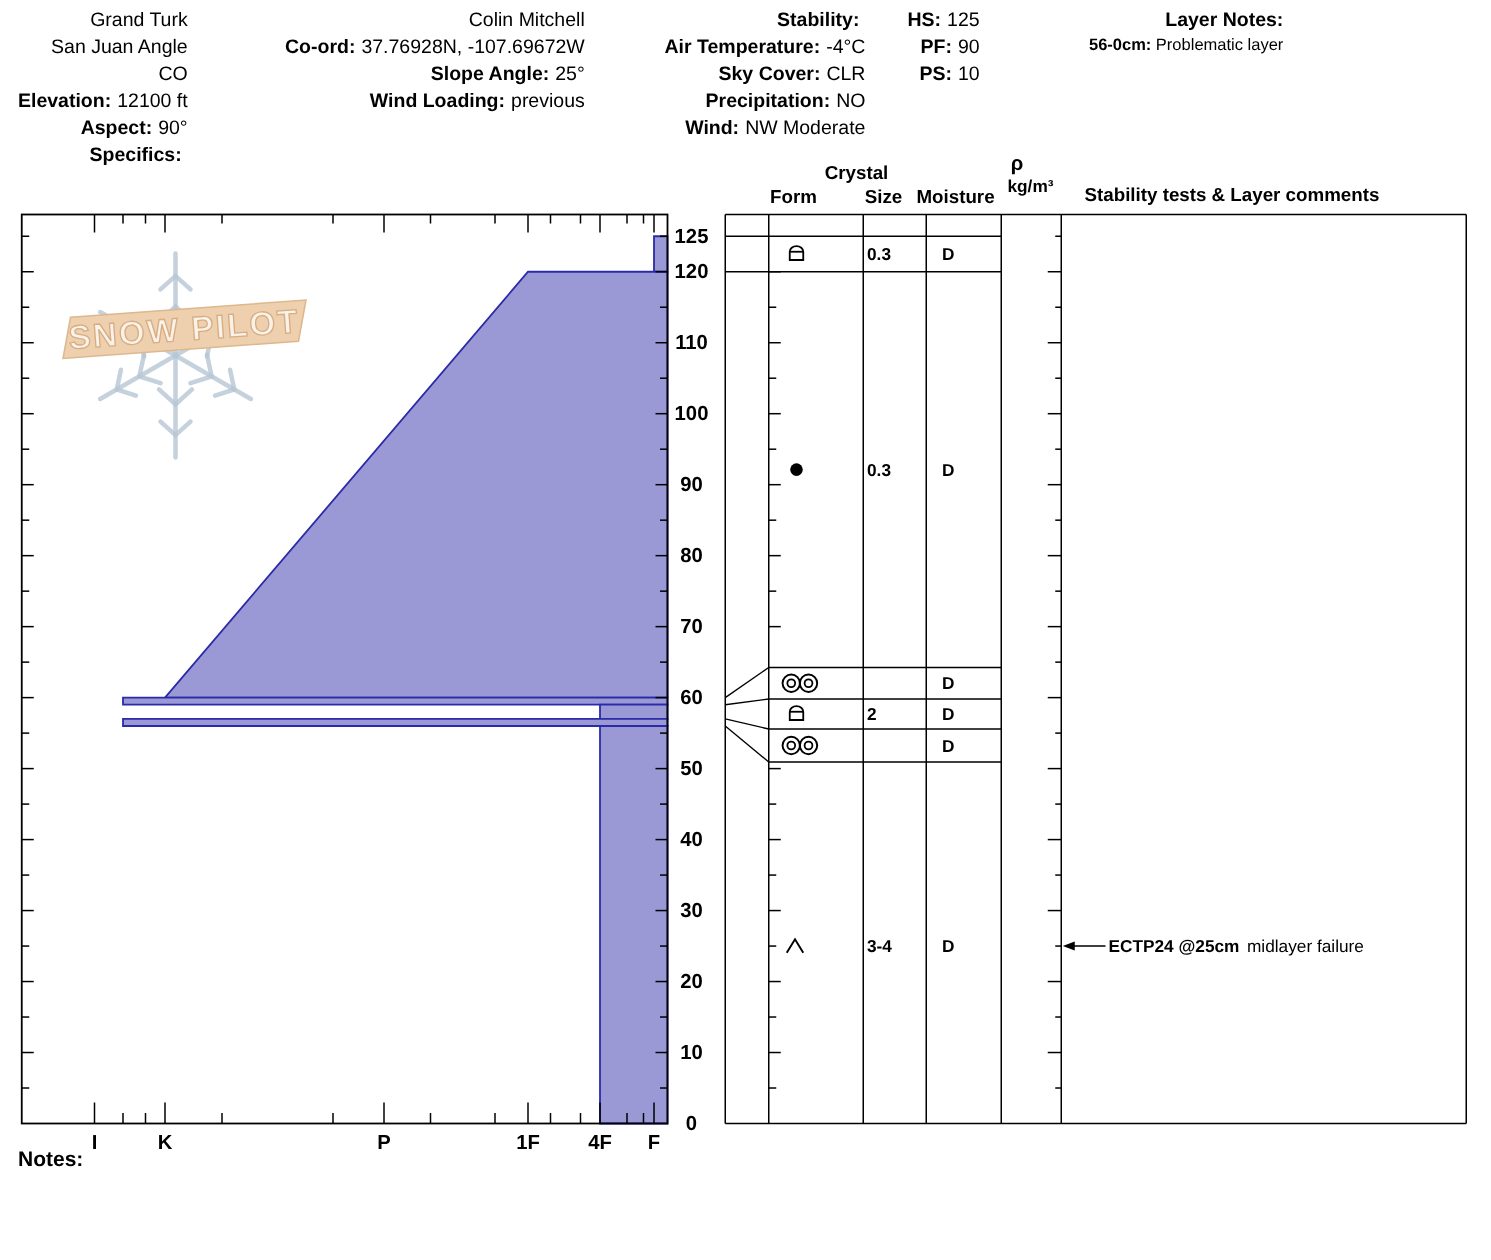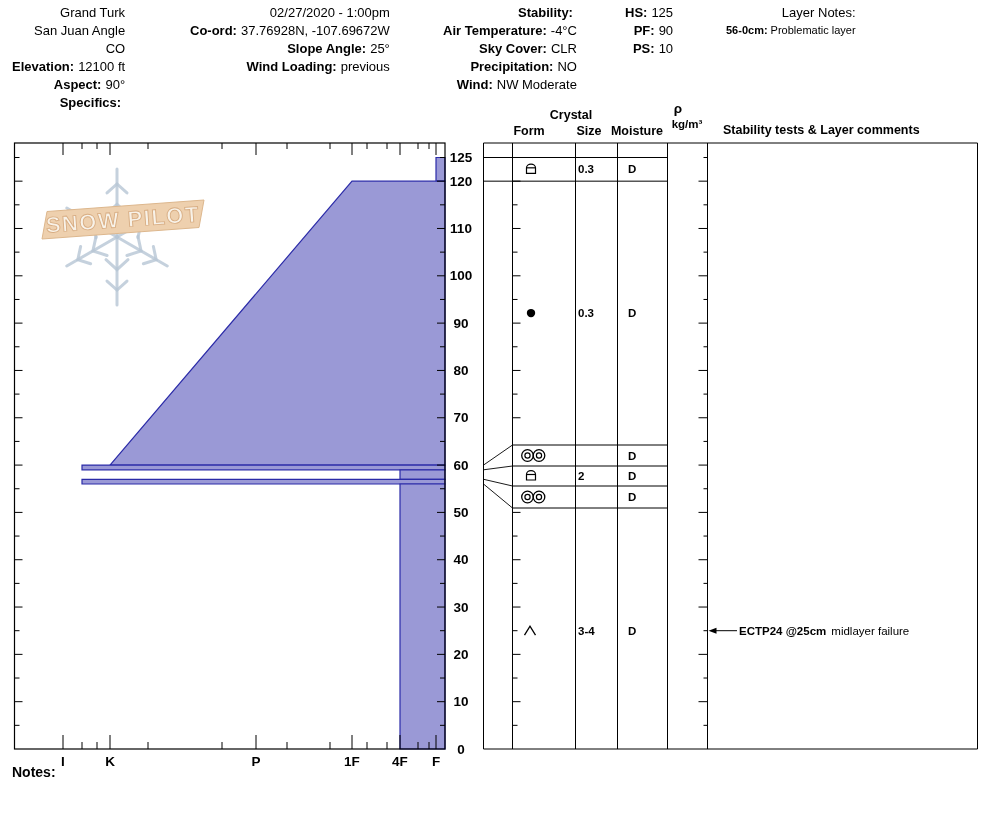--- a/index.html
+++ b/index.html
@@ -17,42 +17,42 @@
 <div class="hdrcol" style="left:12px;">
   <div class="hline"><span>Grand Turk</span></div>
   <div class="hline"><span>San Juan Angle</span></div>
   <div class="hline"><span>CO</span></div>
   <div class="hline"><span class="b">Elevation:</span><span>12100 ft</span></div>
   <div class="hline"><span class="b">Aspect:</span><span>90°</span></div>
   <div class="hline"><span class="b">Specifics:</span><span></span></div>
 </div>
 
 <div class="hdrcol" style="left:190px;">
-  <div class="hline"><span>02/27/2020 - 1:00pm</span></div>
+  <div class="hline"><span>Colin Mitchell</span></div>
   <div class="hline"><span class="b">Co-ord:</span><span>37.76928N, -107.69672W</span></div>
   <div class="hline"><span class="b">Slope Angle:</span><span>25°</span></div>
   <div class="hline"><span class="b">Wind Loading:</span><span>previous</span></div>
 </div>
 
 <div class="hdrcol" style="left:443px;">
   <div class="hline"><span class="b">Stability:</span><span></span></div>
   <div class="hline"><span class="b">Air Temperature:</span><span>-4°C</span></div>
   <div class="hline"><span class="b">Sky Cover:</span><span>CLR</span></div>
   <div class="hline"><span class="b">Precipitation:</span><span>NO</span></div>
   <div class="hline"><span class="b">Wind:</span><span>NW Moderate</span></div>
 </div>
 
-<div class="hdrcol" style="left:625px;">
+<div class="hdrcol" style="left:605px;">
   <div class="hline"><span class="b">HS:</span><span>125</span></div>
   <div class="hline"><span class="b">PF:</span><span>90</span></div>
   <div class="hline"><span class="b">PS:</span><span>10</span></div>
 </div>
 
 <div class="hdrcol" style="left:682px;">
-  <div class="hline" style="padding-left:16px;font-weight:normal;">Layer Notes:</div>
+  <div class="hline" style="padding-left:16px;font-weight:bold;">Layer Notes:</div>
   <div class="hline small" style="line-height:16px;"><span class="b">56-0cm:</span><span>Problematic layer</span></div>
 </div>
 
 <svg id="profile-svg" width="994" height="840">
     <g>
       <g transform="translate(117,237)">
         <g transform="rotate(0)">
           <path d="M0,0 L0,-68" stroke="#b7c6d5" stroke-width="3" fill="none" stroke-linecap="round" opacity="0.8"></path>
           <path d="M-11,-22.64 L0,-32.64 L11,-22.64" stroke="#b7c6d5" stroke-width="3" fill="none" stroke-linecap="round" opacity="0.8"></path>
           <path d="M-10,-44.04 L0,-53.04 L10,-44.04" stroke="#b7c6d5" stroke-width="3" fill="none" stroke-linecap="round" opacity="0.8"></path>

